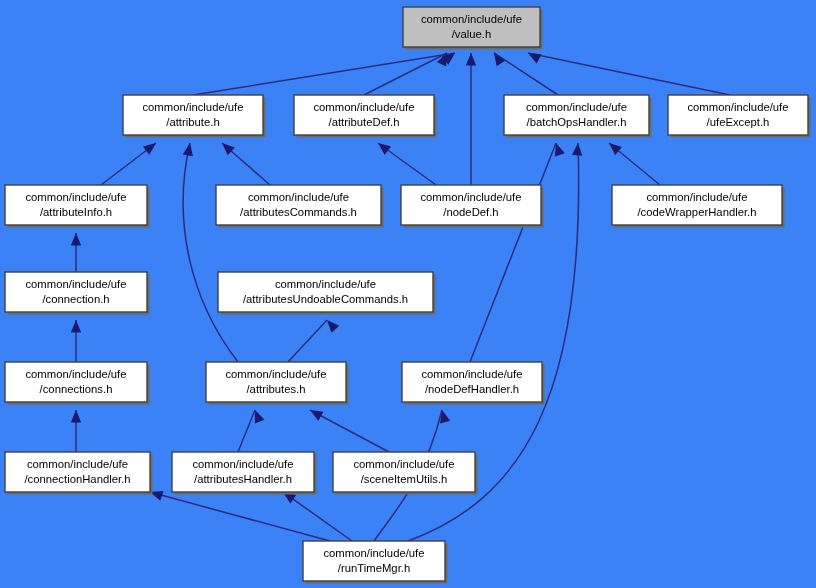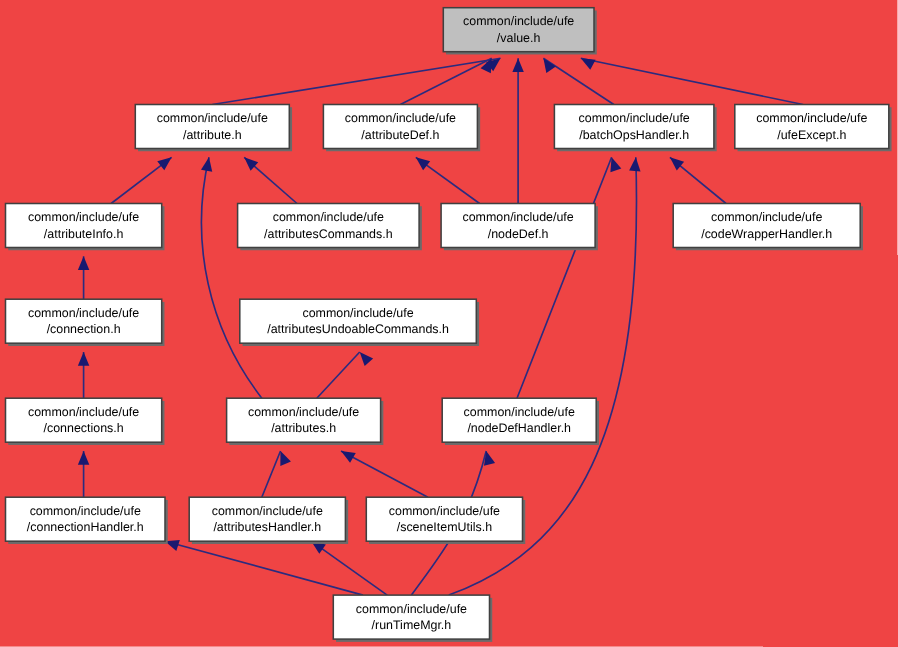--- a/index.html
+++ b/index.html
@@ -4,21 +4,21 @@
 <style>
   html, body {
     margin: 0;
     padding: 0;
     background: #ffffff;
   }
   #graph-root {
     position: relative;
     width: 816px;
     height: 588px;
-    background: #ef4444;
+    background: #3b82f6;
     font-family: "Liberation Sans", sans-serif;
     overflow: hidden;
   }
   svg#graph-svg {
     position: absolute;
     left: 0;
     top: 0;
     width: 816px;
     height: 588px;
   }

